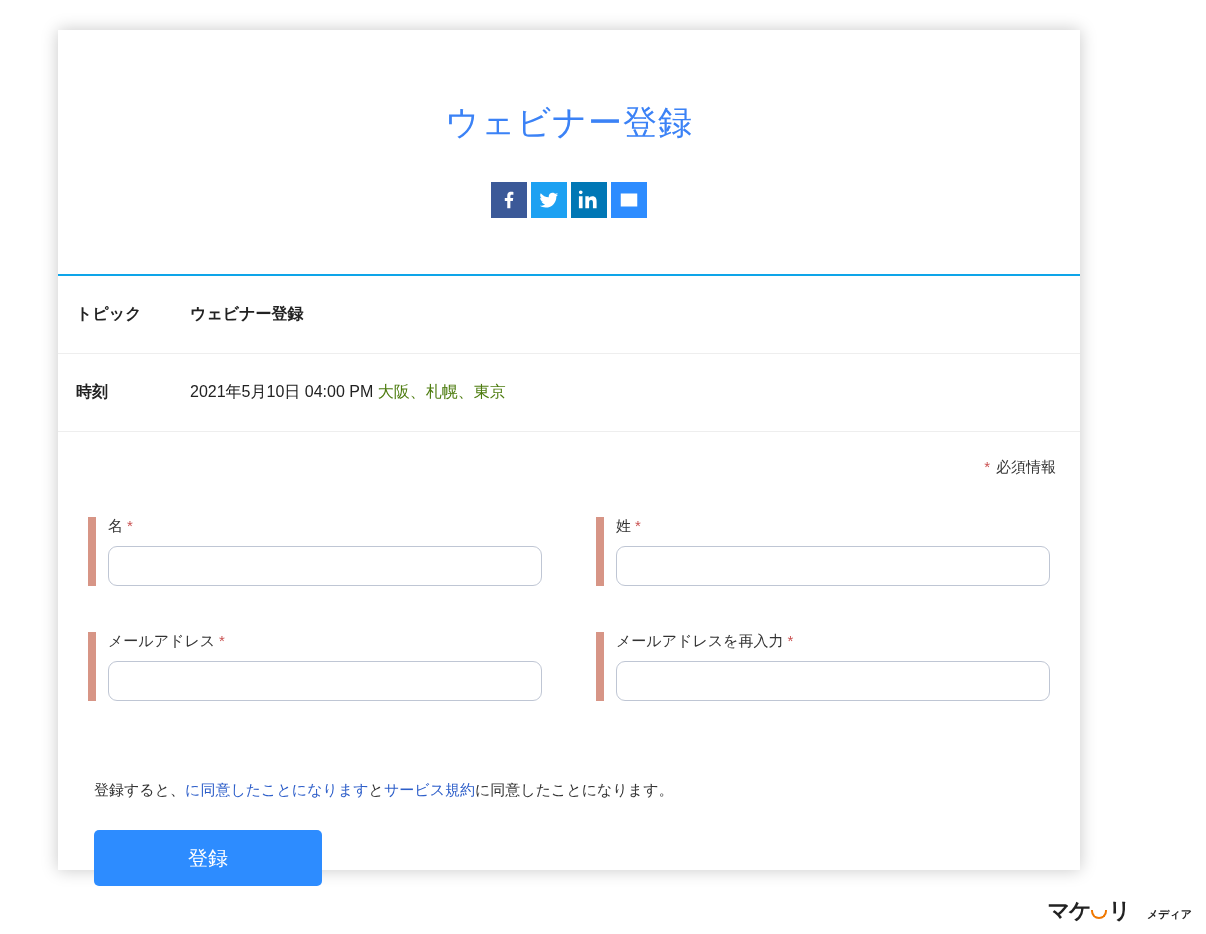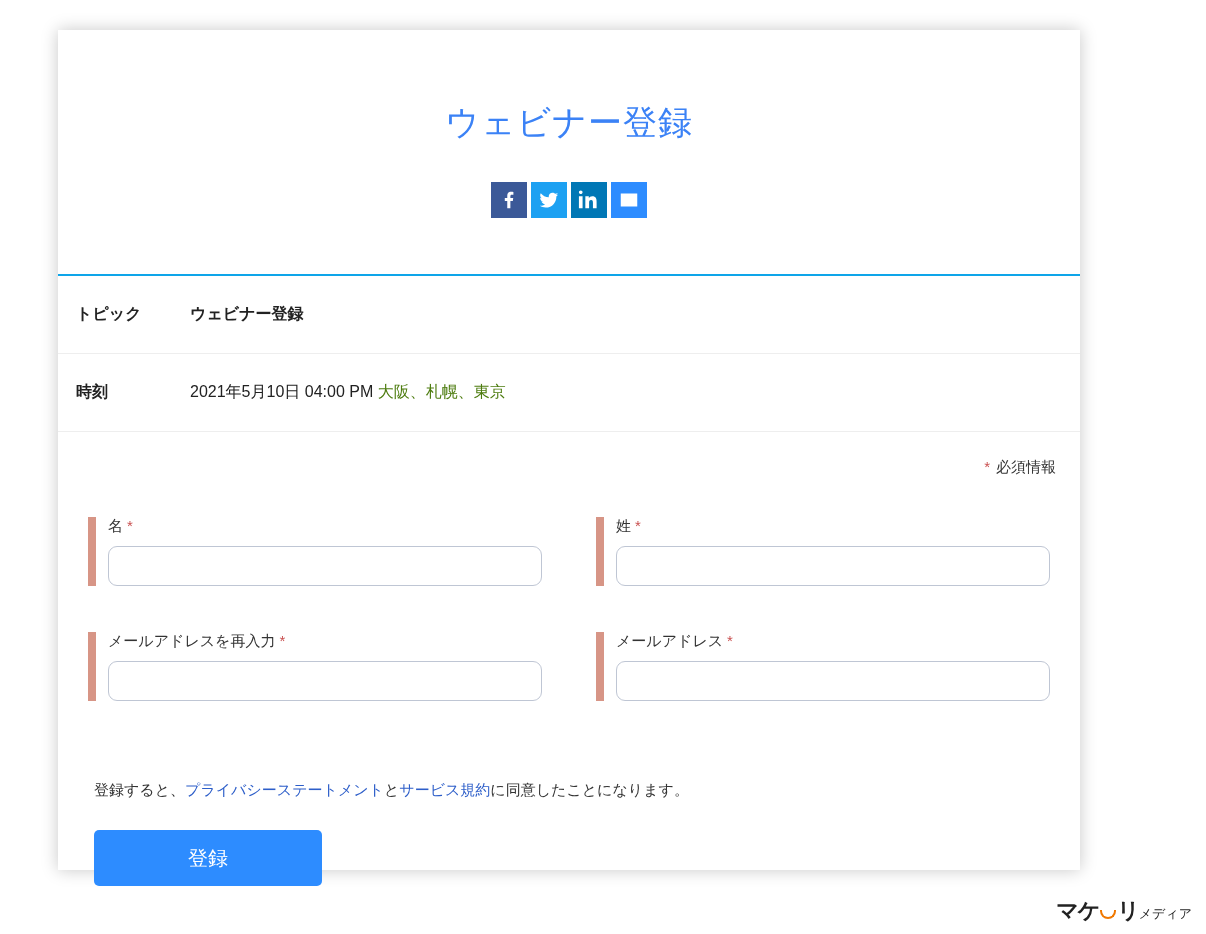--- a/index.html
+++ b/index.html
@@ -128,29 +128,30 @@
       cursor: pointer;
     }
     .watermark {
       position: absolute;
       right: 14px;
       bottom: 8px;
       font-family: "Hiragino Sans", sans-serif;
       color: #222;
       display: flex;
       align-items: baseline;
-      gap: 0;
+      gap: 17px;
     }
     .watermark .big {
       font-size: 22px;
       font-weight: 700;
       letter-spacing: -1px;
     }
     .watermark .small {
-      font-size: 13px;
+      font-size: 11px;
+      font-weight: bold;
     }
     .smile {
       display: inline-block;
       width: 16px;
       height: 9px;
       border: 2px solid #f07800;
       border-top: none;
       border-radius: 0 0 16px 16px;
       margin: 0 1px;
       position: relative;
@@ -207,31 +208,31 @@
   <div class="form-grid">
     <div class="field">
       <label class="field-label"><span>名</span><span class="ast">*</span></label>
       <input type="text" style="">
     </div>
     <div class="field">
       <label class="field-label"><span>姓</span><span class="ast">*</span></label>
       <input type="text" style="">
     </div>
     <div class="field">
+      <label class="field-label"><span>メールアドレス</span><span class="ast">*</span></label>
+      <input type="text" style="">
+    </div>
+    <div class="field">
       <label class="field-label"><span>メールアドレスを再入力</span><span class="ast">*</span></label>
       <input type="text" style="">
     </div>
-    <div class="field">
-      <label class="field-label"><span>メールアドレス</span><span class="ast">*</span></label>
-      <input type="text" style="">
-    </div>
   </div>
 
   <div class="agree-row">
-    <span>登録すると、</span><a class="link">プライバシーステートメント</a><span>と</span><a class="link">サービス規約</a><span>に同意したことになります。</span>
+    <span>登録すると、</span><a class="link">に同意したことになります</a><span>と</span><a class="link">サービス規約</a><span>に同意したことになります。</span>
   </div>
 
   <button class="submit-btn">登録</button>
 
 </div>
 
 <div class="watermark">
   <span class="big">マケ<span class="smile"></span>リ</span>
   <span class="small">メディア</span>
 </div>

